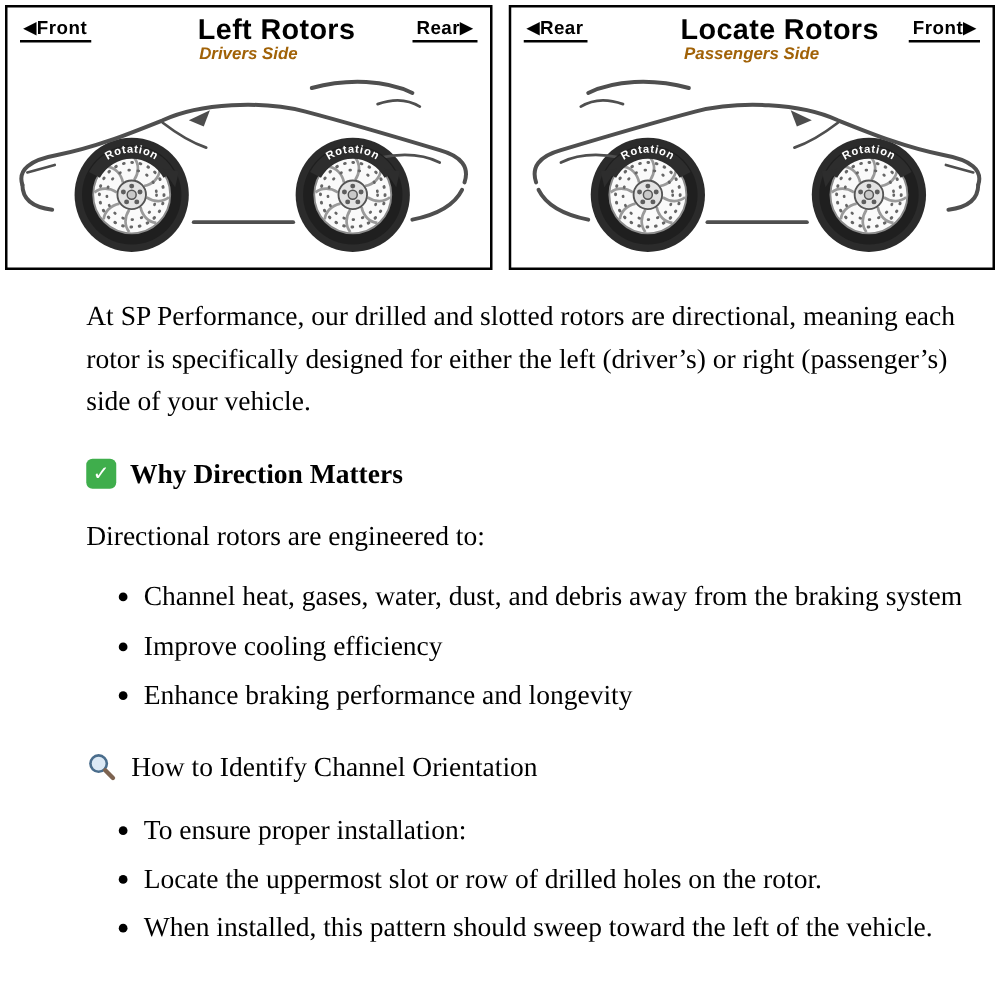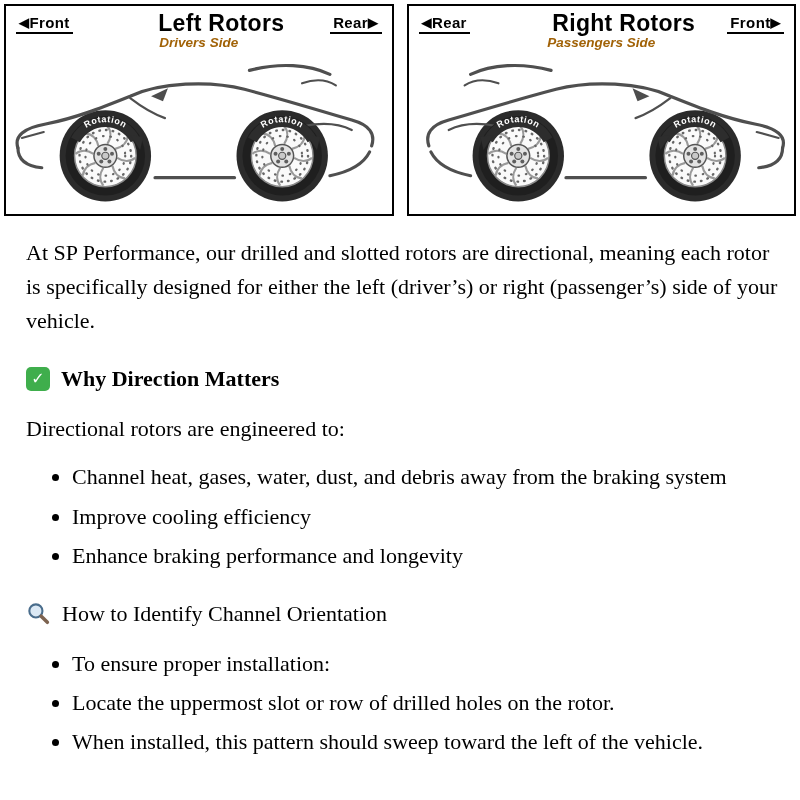--- a/index.html
+++ b/index.html
@@ -32,21 +32,21 @@
     font-family:"Liberation Sans", sans-serif; font-weight:bold; font-style:italic;
     font-size:13.5px; color:#a16207;
   }
   .car { display:block; width:100%; height:152px; }
 
   .body-line { fill:none; stroke:#4f4f4f; stroke-width:3.2; stroke-linecap:round; }
   .body-line.thin { stroke-width:2.2; }
   .rot-text { font-family:"Liberation Sans", sans-serif; font-weight:bold; font-size:9px; fill:#ffffff; letter-spacing:.6px; }
 
   
-  .content { padding:20px 11px 0 26px; font-size:22px; line-height:1.55; }
+  .content { padding:20px 11px 0 26px; font-size:22px; line-height:1.55;margin-left:43px; }
   .content p { margin:0 0 14px 0; }
   .section-heading {
     display:flex; align-items:center; gap:11px;
     font-size:22px; margin:24px 0 16px 0;
   }
   .section-heading.bold { font-weight:bold; }
   .check-badge {
     display:inline-flex; width:24px; height:24px; border-radius:5px;
     background:#3fae4c; color:#fff; align-items:center; justify-content:center;
     font-family:"DejaVu Sans", sans-serif; font-size:16px; font-weight:bold;
@@ -126,21 +126,21 @@
         <use href="#rot-arc" stroke="#2d2d2d" stroke-width="10"></use>
         <polygon points="35,-6 25,-21 38,-19" fill="#2d2d2d"></polygon>
         <text class="rot-text" text-anchor="middle"><textPath href="#rot-arc" startOffset="50%">Rotation</textPath></text>
       </g>
     </svg>
   </div>
 
   <div class="panel">
     <div class="panel-header">
       <span class="arrow-label left"><span class="arrow-glyph">◀</span><span>Rear</span></span>
-      <div class="panel-title">Right Rotors</div>
+      <div class="panel-title">Locate Rotors</div>
       <div class="panel-sub">Passengers Side</div>
       <span class="arrow-label right"><span>Front</span><span class="arrow-glyph">▶</span></span>
     </div>
     <svg class="car" viewBox="0 0 388 152">
       <g transform="translate(388,0) scale(-1,1)">
           <use href="#car-body"></use>
         </g>
       <g transform="translate(110,100)">
         <use href="#wheel"></use>
         <use href="#rot-arc" stroke="#2d2d2d" stroke-width="10"></use>

